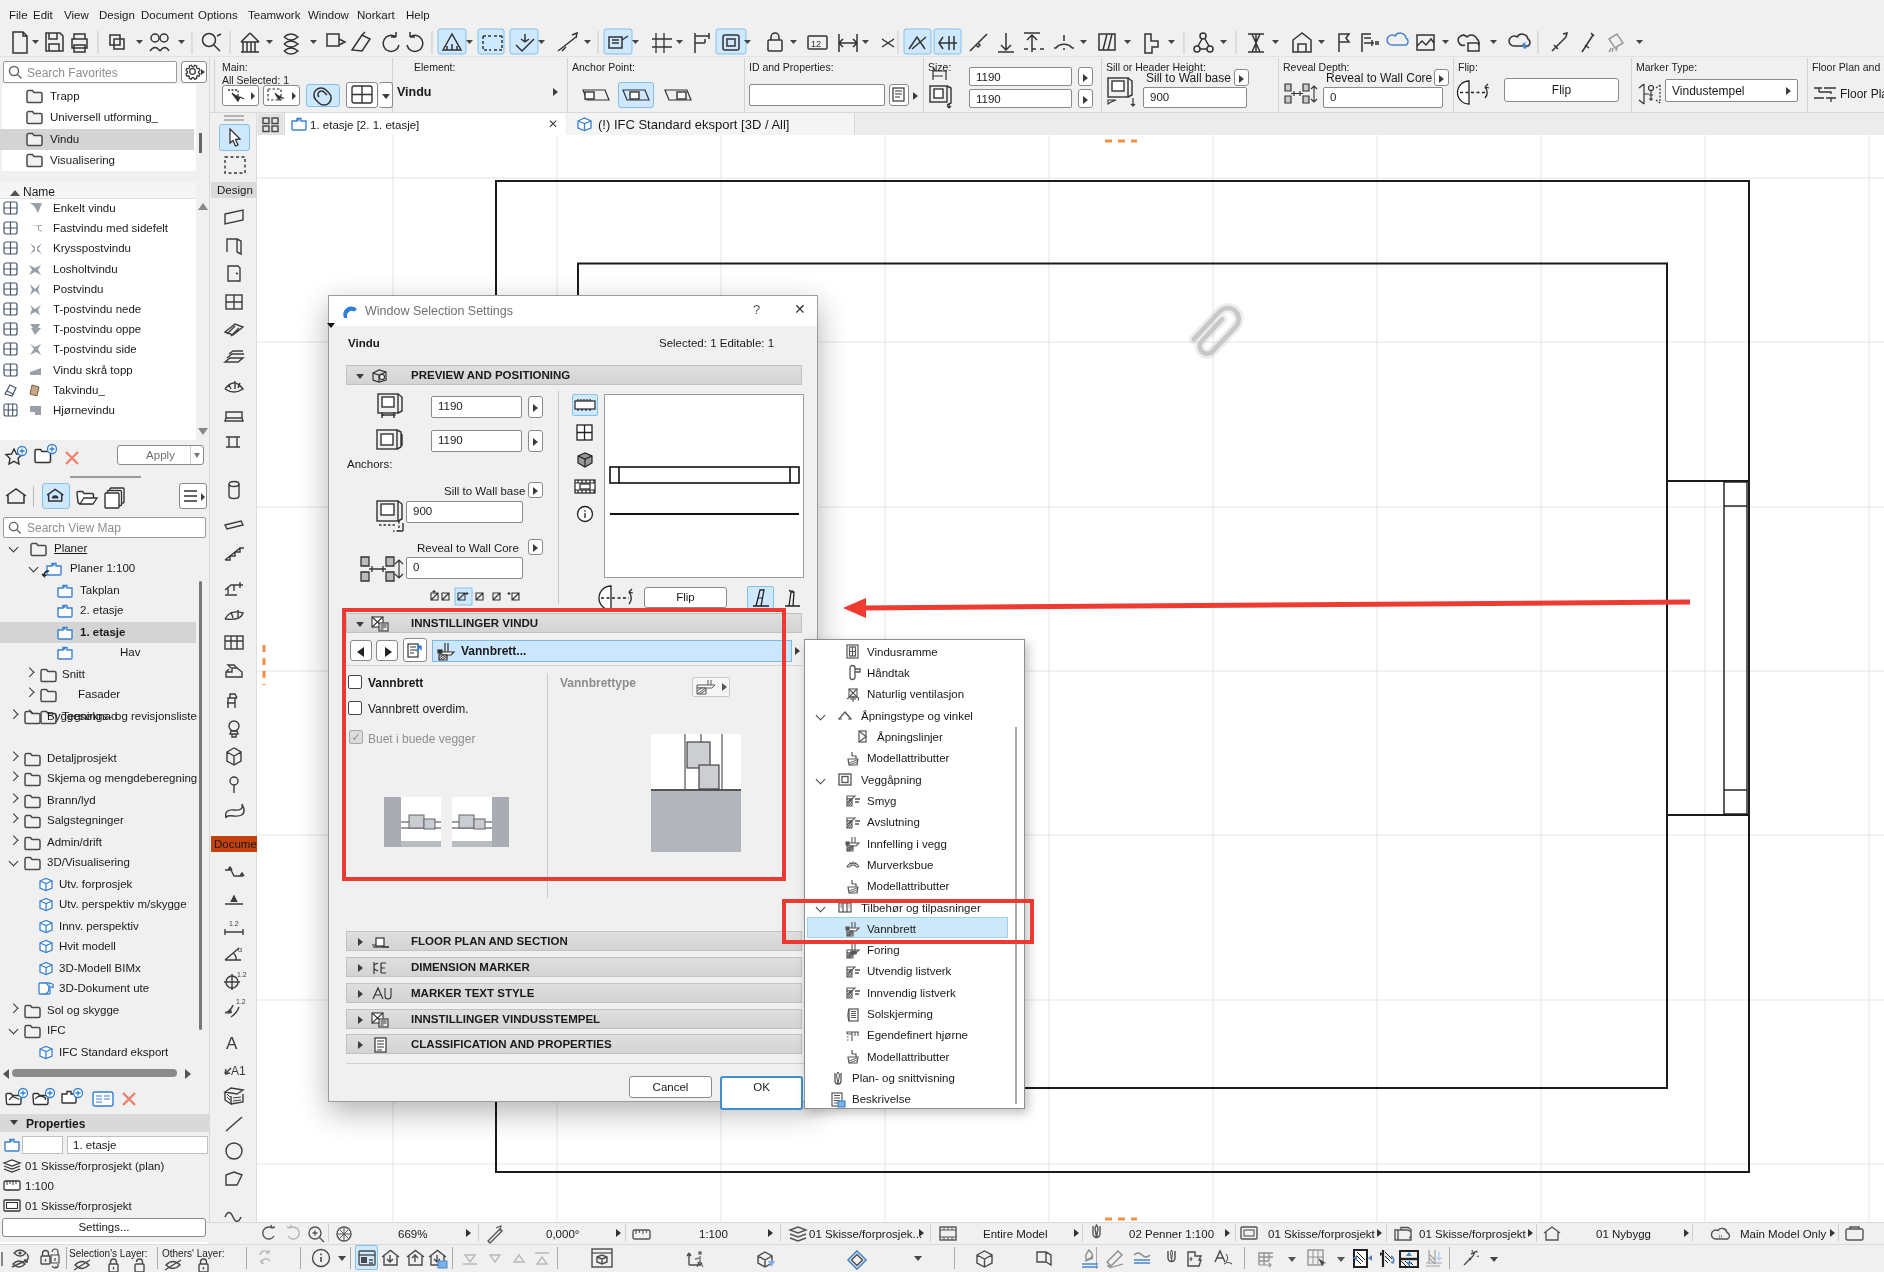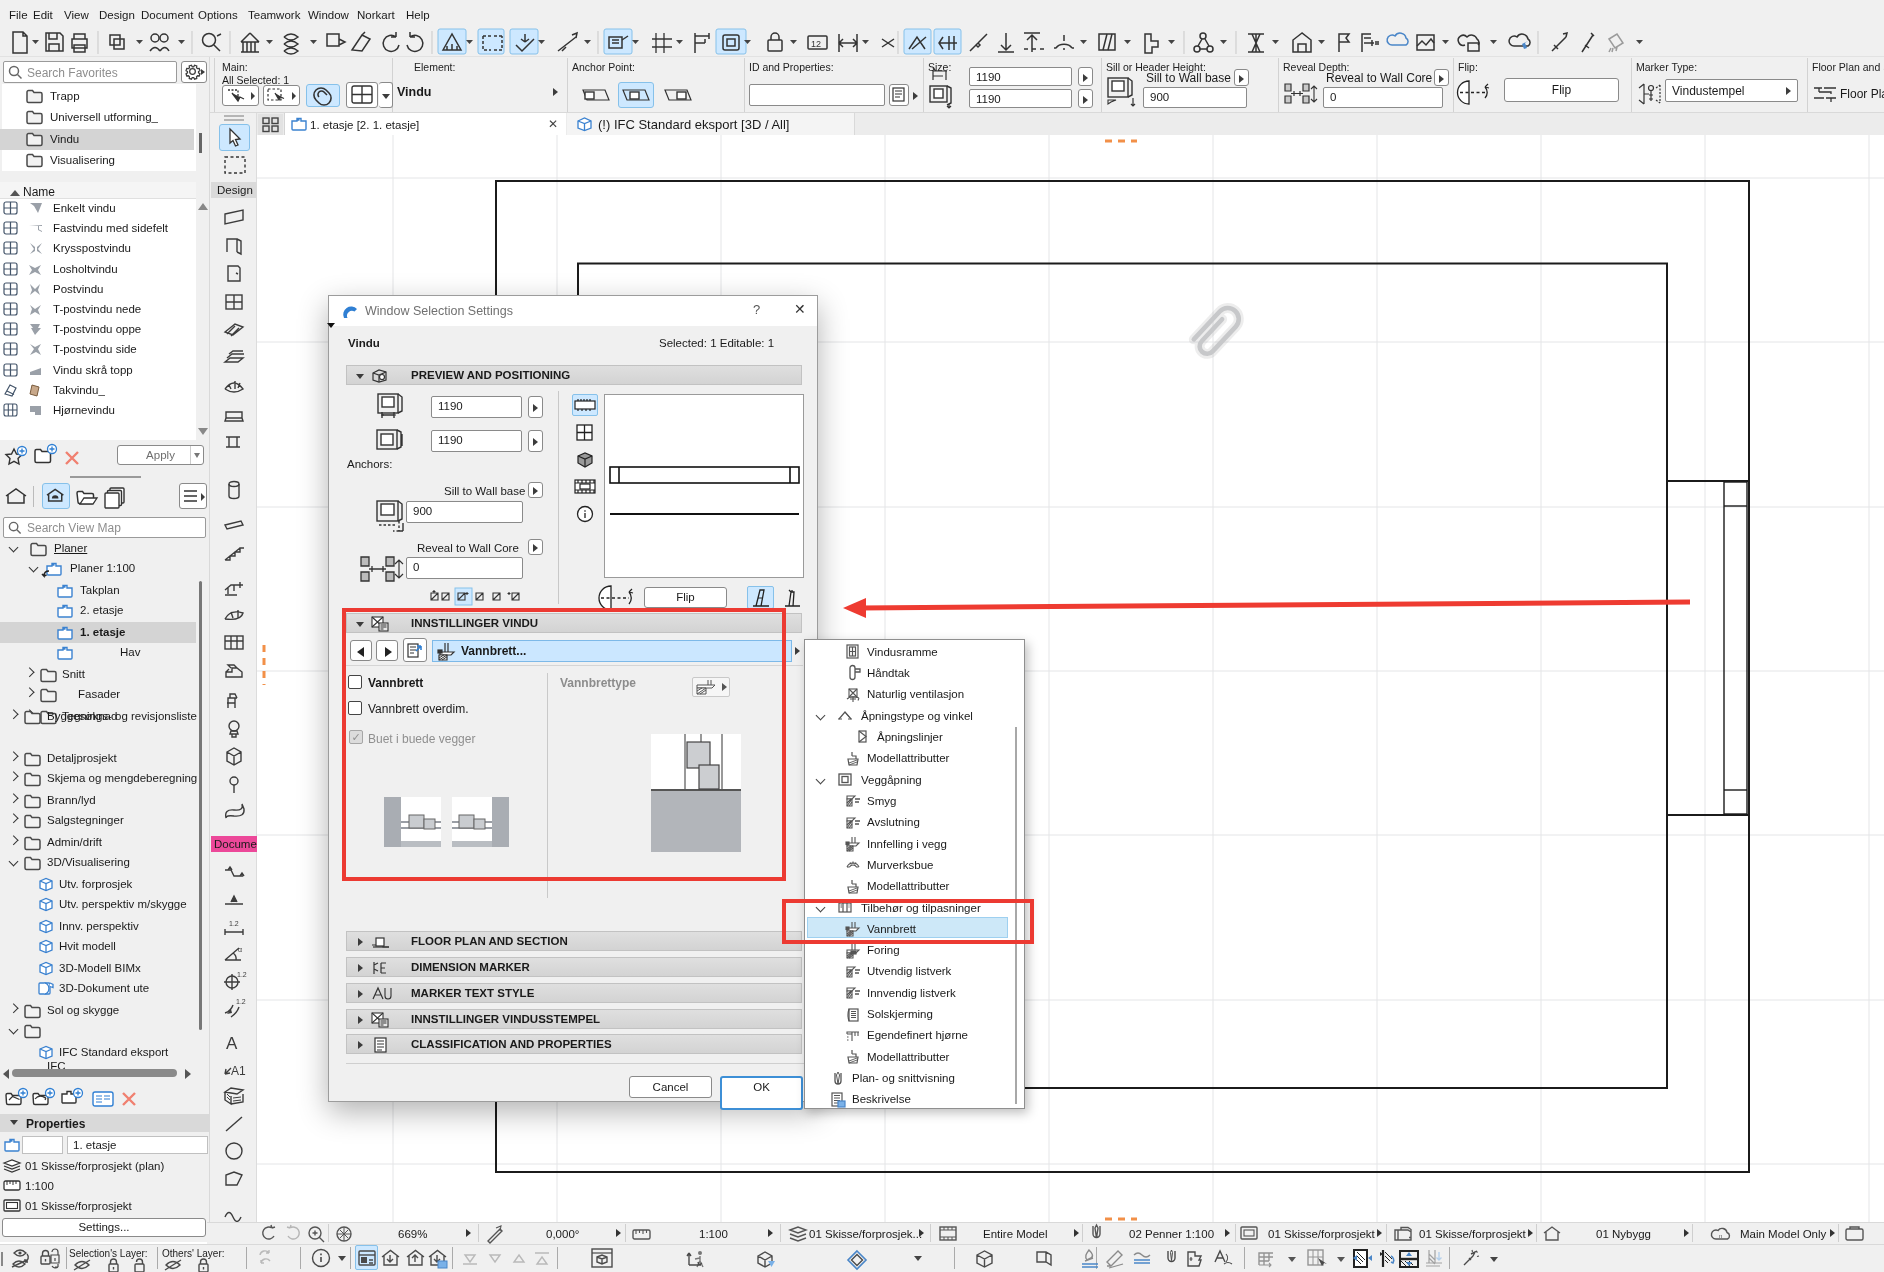--- a/index.html
+++ b/index.html
@@ -844,21 +844,21 @@
     <svg width="17" height="14" viewBox="0 0 17 14" style="left:24px;top:4px">
       <path d="M1 3 a1.5 1.5 0 0 1 1.5-1.5 h4 l1.5 2 h6.5 a1.5 1.5 0 0 1 1.5 1.5 v7 a1.5 1.5 0 0 1 -1.5 1.5 h-12 a1.5 1.5 0 0 1 -1.5 -1.5 z" fill="#f2f2f2" stroke="#4a4a4a" stroke-width="1.5"></path>
     </svg>
     <span style="position:absolute;left:47px;">Sol og skygge</span>
   </div>
 <div class="row" style="top:1020px">
     <span style="position:absolute;left:10px;top:6px;width:7px;height:7px;border-left:1.7px solid #333;border-bottom:1.7px solid #333;transform:rotate(-45deg)"></span>
     <svg width="17" height="14" viewBox="0 0 17 14" style="left:24px;top:4px">
       <path d="M1 3 a1.5 1.5 0 0 1 1.5-1.5 h4 l1.5 2 h6.5 a1.5 1.5 0 0 1 1.5 1.5 v7 a1.5 1.5 0 0 1 -1.5 1.5 h-12 a1.5 1.5 0 0 1 -1.5 -1.5 z" fill="#f2f2f2" stroke="#4a4a4a" stroke-width="1.5"></path>
     </svg>
-    <span style="position:absolute;left:47px;margin-top:36px;">IFC</span>
+    <span style="position:absolute;left:47px;">IFC</span>
   </div>
 <div class="row" style="top:1042px">
     <svg width="16" height="15" viewBox="0 0 16 15" style="left:38px;top:3px">
       <g fill="#fff" stroke="#3b82d0" stroke-width="1.3">
         <path d="M2 4 L8 1.5 L14 4 L14 11 L8 13.5 L2 11 Z"></path>
         <path d="M8 6.5 V13.5 M2 4 L8 6.5 L14 4" fill="none"></path>
       </g>
     </svg>
     <span style="position:absolute;left:59px;">IFC Standard eksport</span>
   </div>
@@ -989,21 +989,21 @@
 <svg width="22" height="21" viewBox="0 0 22 21" style="left:223px;top:746px">
     <path d="M4 6 L11 2 l7 4 v9 l-7 4 -7 -4 z M4 6 l7 4 7 -4 M11 10 v9" fill="none" stroke="#3c3c3c" stroke-width="1.4"></path>
   </svg>
 <svg width="22" height="21" viewBox="0 0 22 21" style="left:223px;top:775px">
     <circle cx="11" cy="6" r="4" fill="none" stroke="#3c3c3c" stroke-width="1.4"></circle>
     <path d="M11 10 v8" fill="none" stroke="#3c3c3c" stroke-width="1.4"></path>
   </svg>
 <svg width="22" height="21" viewBox="0 0 22 21" style="left:223px;top:802px">
     <path d="M3 16 q-2 -9 8 -8 q10 1 8 -6 l2 5 q1 8 -10 7 q-8 -1 -8 2 z" fill="none" stroke="#3c3c3c" stroke-width="1.4"></path>
   </svg>
-<div class="abs" style="left:211px;top:836px;width:46px;height:16px;background:#ec4899;font-size:11.5px;line-height:16px;padding-left:3px">Docume</div>
+<div class="abs" style="left:211px;top:836px;width:46px;height:16px;background:#c2410c;font-size:11.5px;line-height:16px;padding-left:3px">Docume</div>
 <svg width="22" height="21" viewBox="0 0 22 21" style="left:223px;top:862px">
     <path d="M2 8 h6 l3 6 h9 M5 8 l2 -3 2 3 m8 6 l2 -3 2 3" fill="none" stroke="#3c3c3c" stroke-width="1.4"></path>
   </svg>
 <svg width="22" height="21" viewBox="0 0 22 21" style="left:223px;top:888px">
     <path d="M2 16 h18 M8 14 l3 -6 3 6" fill="none" stroke="#3c3c3c" stroke-width="1.4"></path>
     <path d="M8 14 l3 -6 3 6 z" fill="#3c3c3c"></path>
   </svg>
 <svg width="22" height="21" viewBox="0 0 22 21" style="left:223px;top:918px">
     <path d="M2 14 h18 M2 11 v6 m18 -6 v6" fill="none" stroke="#3c3c3c" stroke-width="1.4"></path>
     <text x="6" y="8" font-size="7" fill="#3c3c3c" font-family="Liberation Sans">1.2</text>

